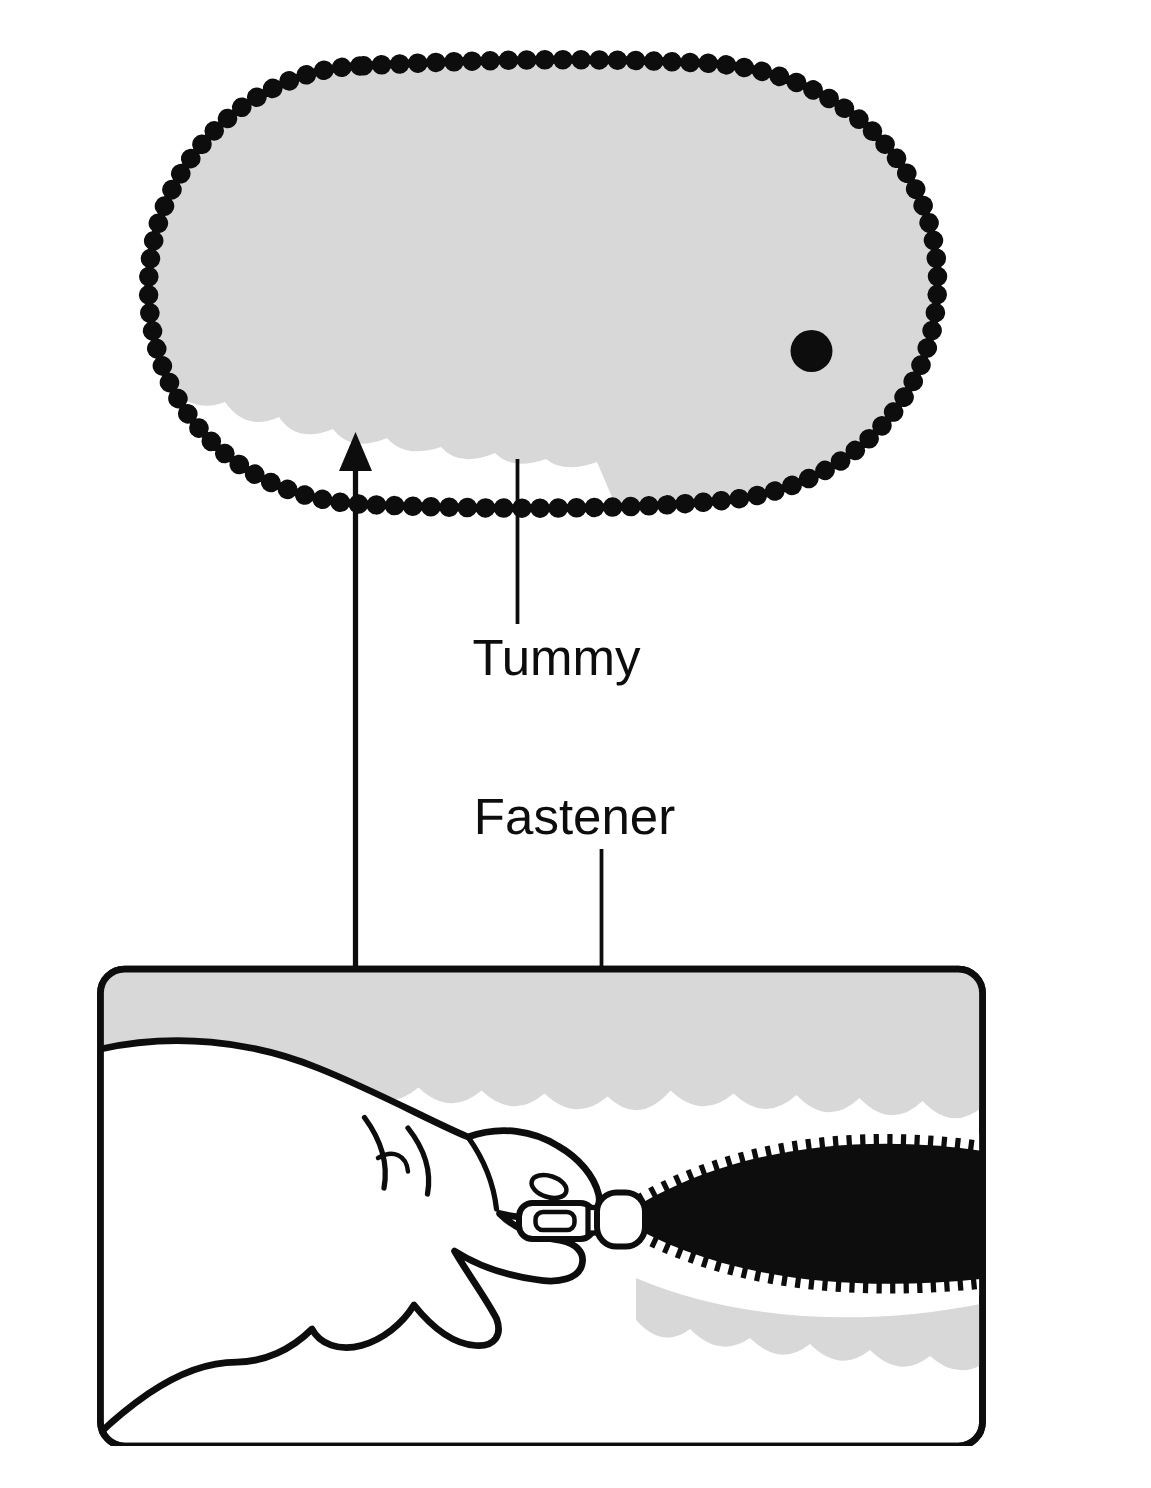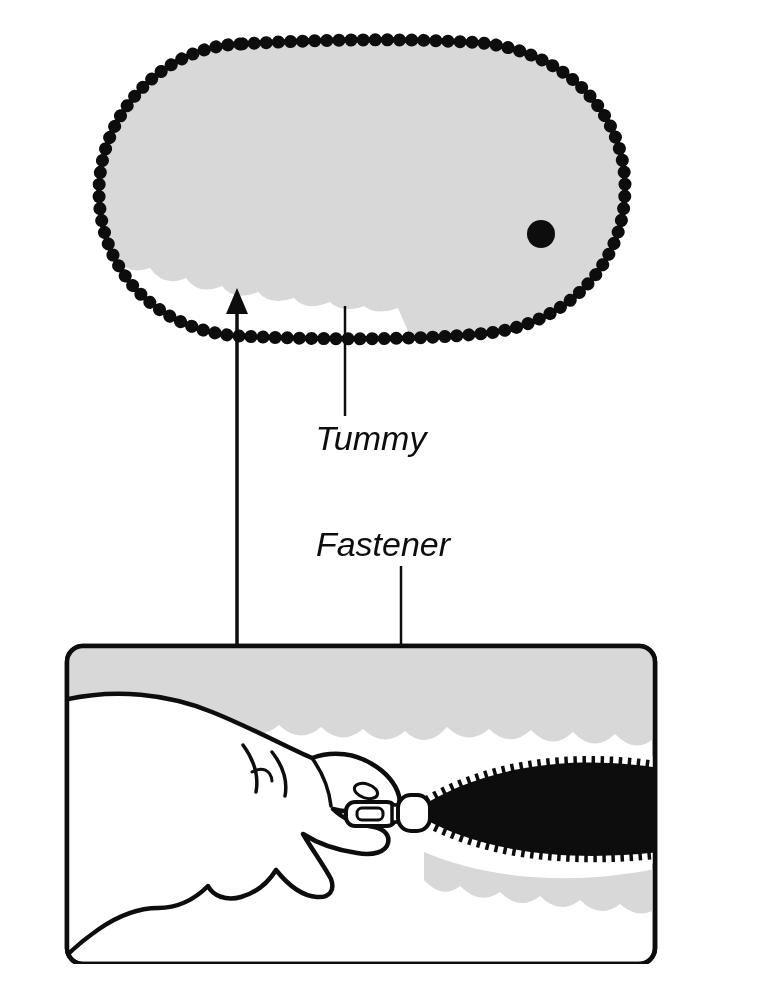--- a/index.html
+++ b/index.html
@@ -6,21 +6,20 @@
     margin: 0;
     padding: 0;
     background: #ffffff;
   }
   .stage {
     position: relative;
     width: 767px;
     height: 964px;
     background: #ffffff;
     overflow: hidden;
-    font-style: italic;
   }
   svg { display: block; }
   .label {
     font-family: "Liberation Sans", sans-serif;
     font-size: 34px;
     fill: #0d0d0d;
   }
 </style>
 </head>
 <body>

